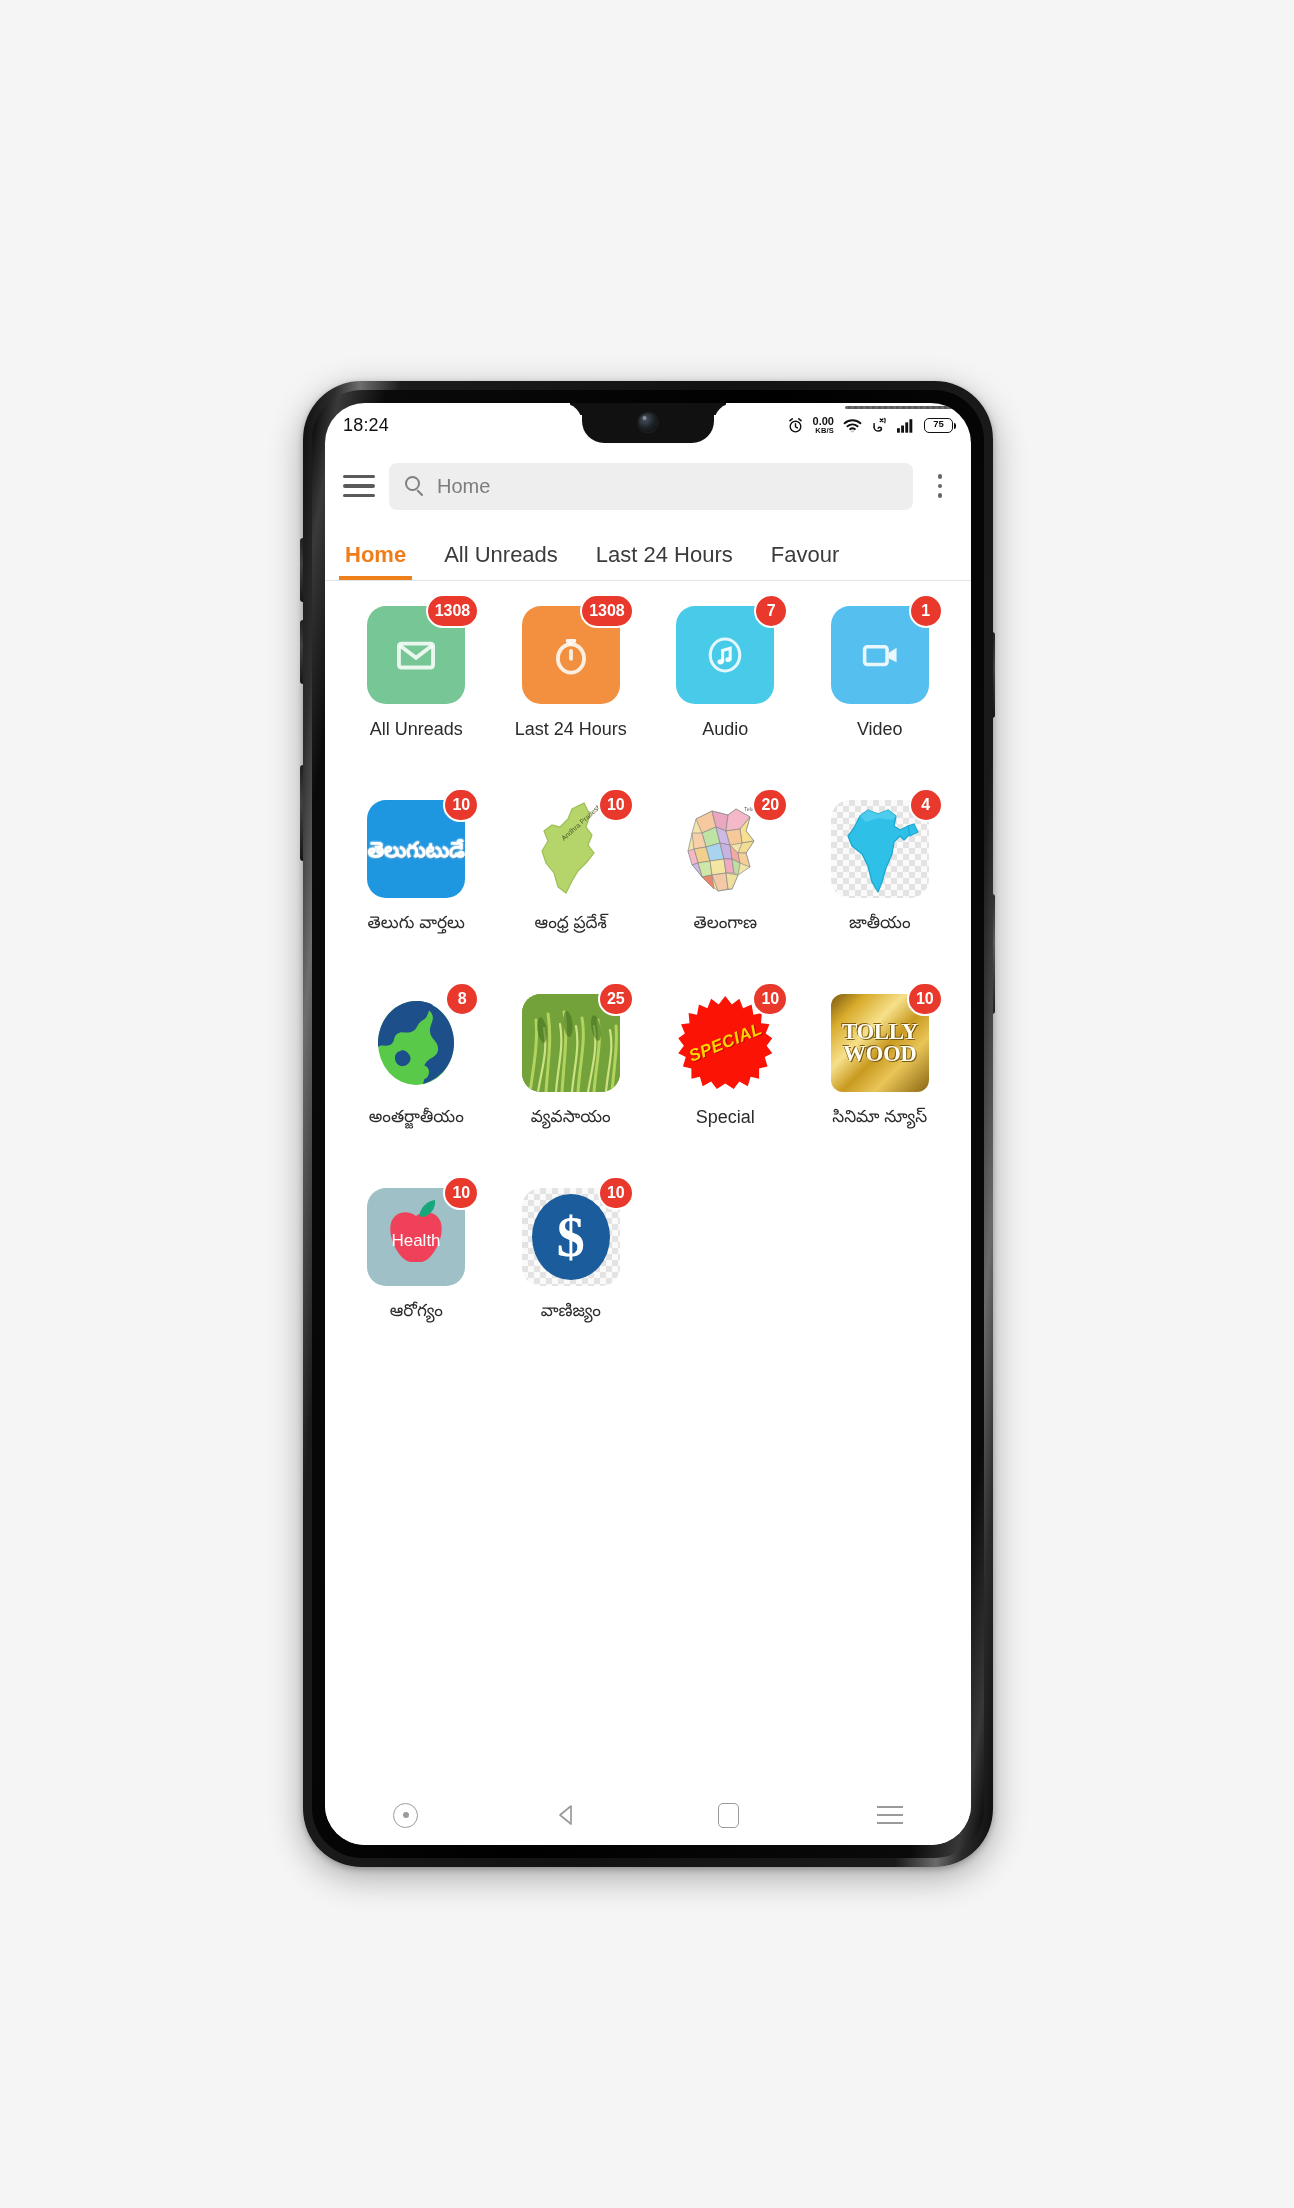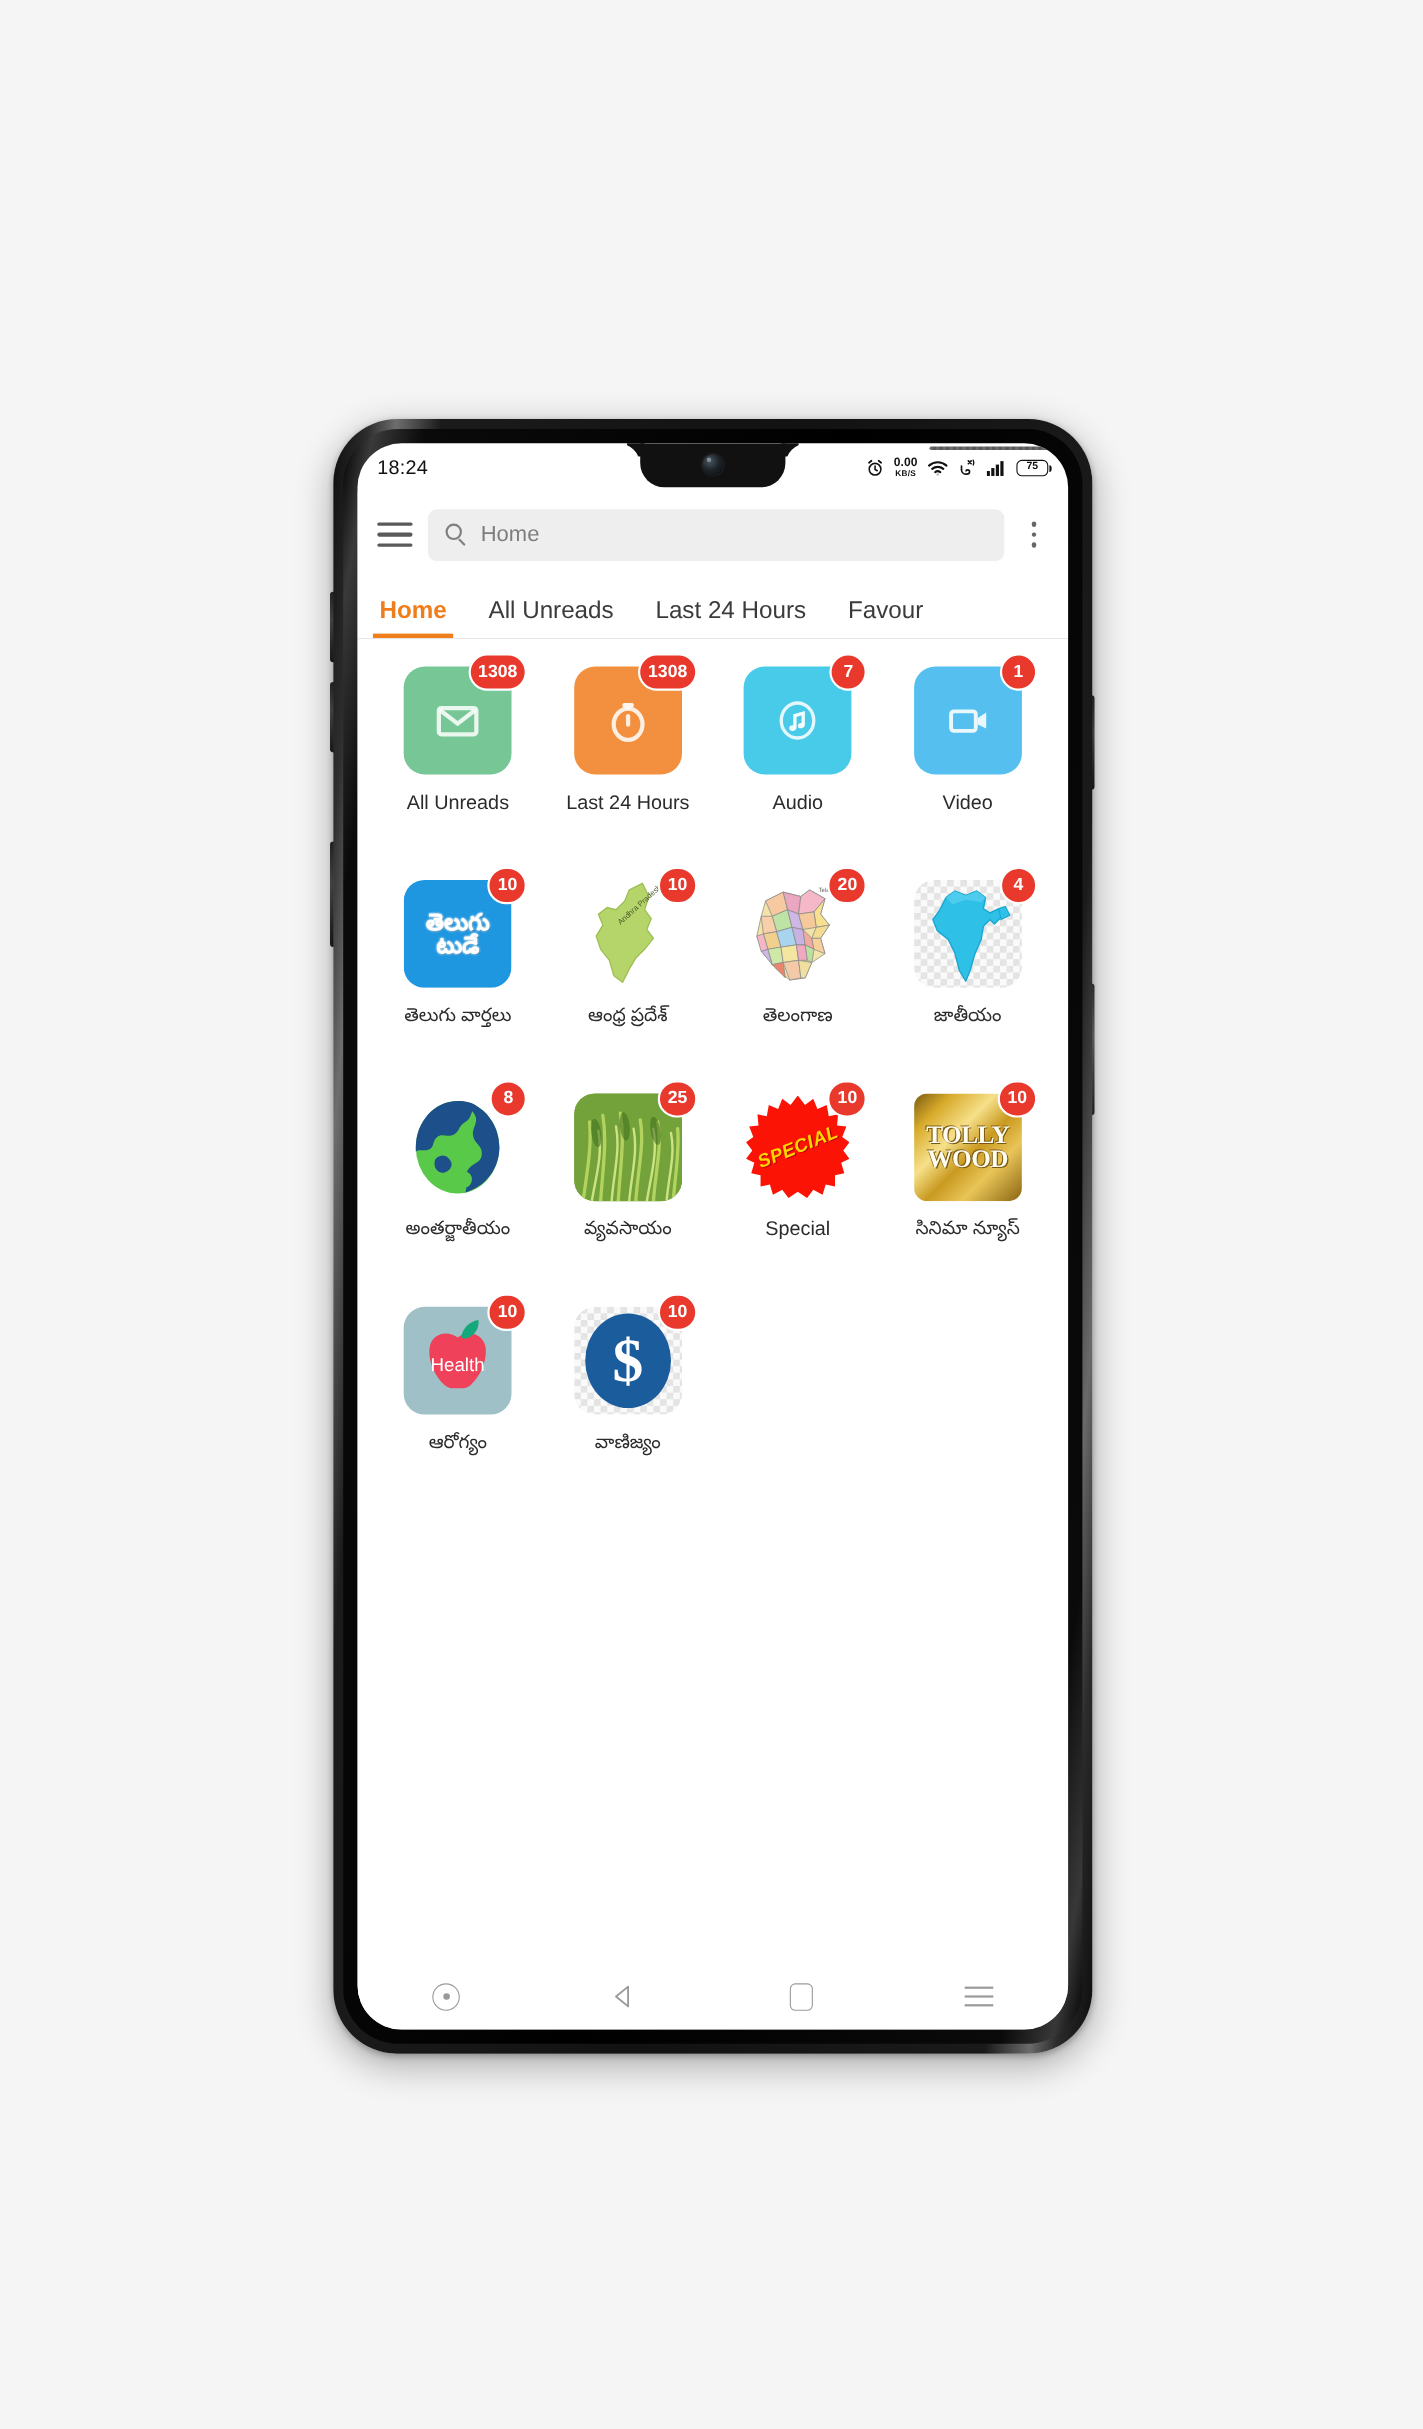--- a/index.html
+++ b/index.html
@@ -72,21 +72,21 @@
 
   
   .statusbar{
     position:absolute; top:0; left:0; right:0; height:44px;
     display:flex; align-items:center; justify-content:space-between;
     padding:0 18px; color:#111; font-size:17px;
   }
   .sb-time{ font-size:18px; letter-spacing:.2px; font-weight:400; }
   .sb-right{ display:flex; align-items:center; gap:9px; }
   .sb-icon{ display:flex; align-items:center; }
-  .netspeed{ display:flex; flex-direction:column; align-items:center; line-height:1; }
+  .netspeed{ display:flex; flex-direction:column; align-items:flex-end; line-height:1; }
   .netspeed .n1{ font-size:11px; font-weight:700; }
   .netspeed .n2{ font-size:7.5px; font-weight:700; letter-spacing:.2px; }
   .battery{
     position:relative; width:29px; height:15px; border:1.6px solid #111; border-radius:5px;
     display:flex; align-items:flex-start; justify-content:center;
   }
   .battery:after{
     content:""; position:absolute; right:-4px; top:4px; width:2.5px; height:6px;
     background:#111; border-radius:0 2px 2px 0;
   }
@@ -171,21 +171,21 @@
   .checker{
     background-image:
       linear-gradient(45deg,#e3e3e3 25%,transparent 25%,transparent 75%,#e3e3e3 75%),
       linear-gradient(45deg,#e3e3e3 25%,transparent 25%,transparent 75%,#e3e3e3 75%);
     background-size:12px 12px; background-position:0 0,6px 6px; background-color:#fafafa;
   }
 
   
   .tt{
     width:100%; height:100%; background:#1e96e0;
-    display:flex; flex-direction:column; align-items:center; justify-content:center;
+    display:flex; flex-direction:row; align-items:center; justify-content:center;
     color:#fff; font-weight:700; line-height:1.0;
     text-shadow:0 0 2px #fff,0 0 2px #fff,1px 1px 0 #0b5f93;
   }
   .tt span{ font-size:21px; }
 
   
   .star{
     width:94px; height:94px; background:#fb1405;
     clip-path:polygon(50% 0%,57% 9%,65% 3%,69% 13%,78% 9%,80% 20%,89% 18%,88% 29%,97% 30%,93% 40%,100% 45%,94% 53%,100% 61%,92% 65%,95% 75%,86% 77%,86% 88%,77% 86%,74% 96%,65% 91%,59% 99%,50% 93%,41% 99%,35% 91%,26% 96%,23% 86%,14% 88%,14% 77%,5% 75%,8% 65%,0% 61%,6% 53%,0% 45%,7% 40%,3% 30%,12% 29%,11% 18%,20% 20%,22% 9%,31% 13%,35% 3%,43% 9%);
     display:flex; align-items:center; justify-content:center;

